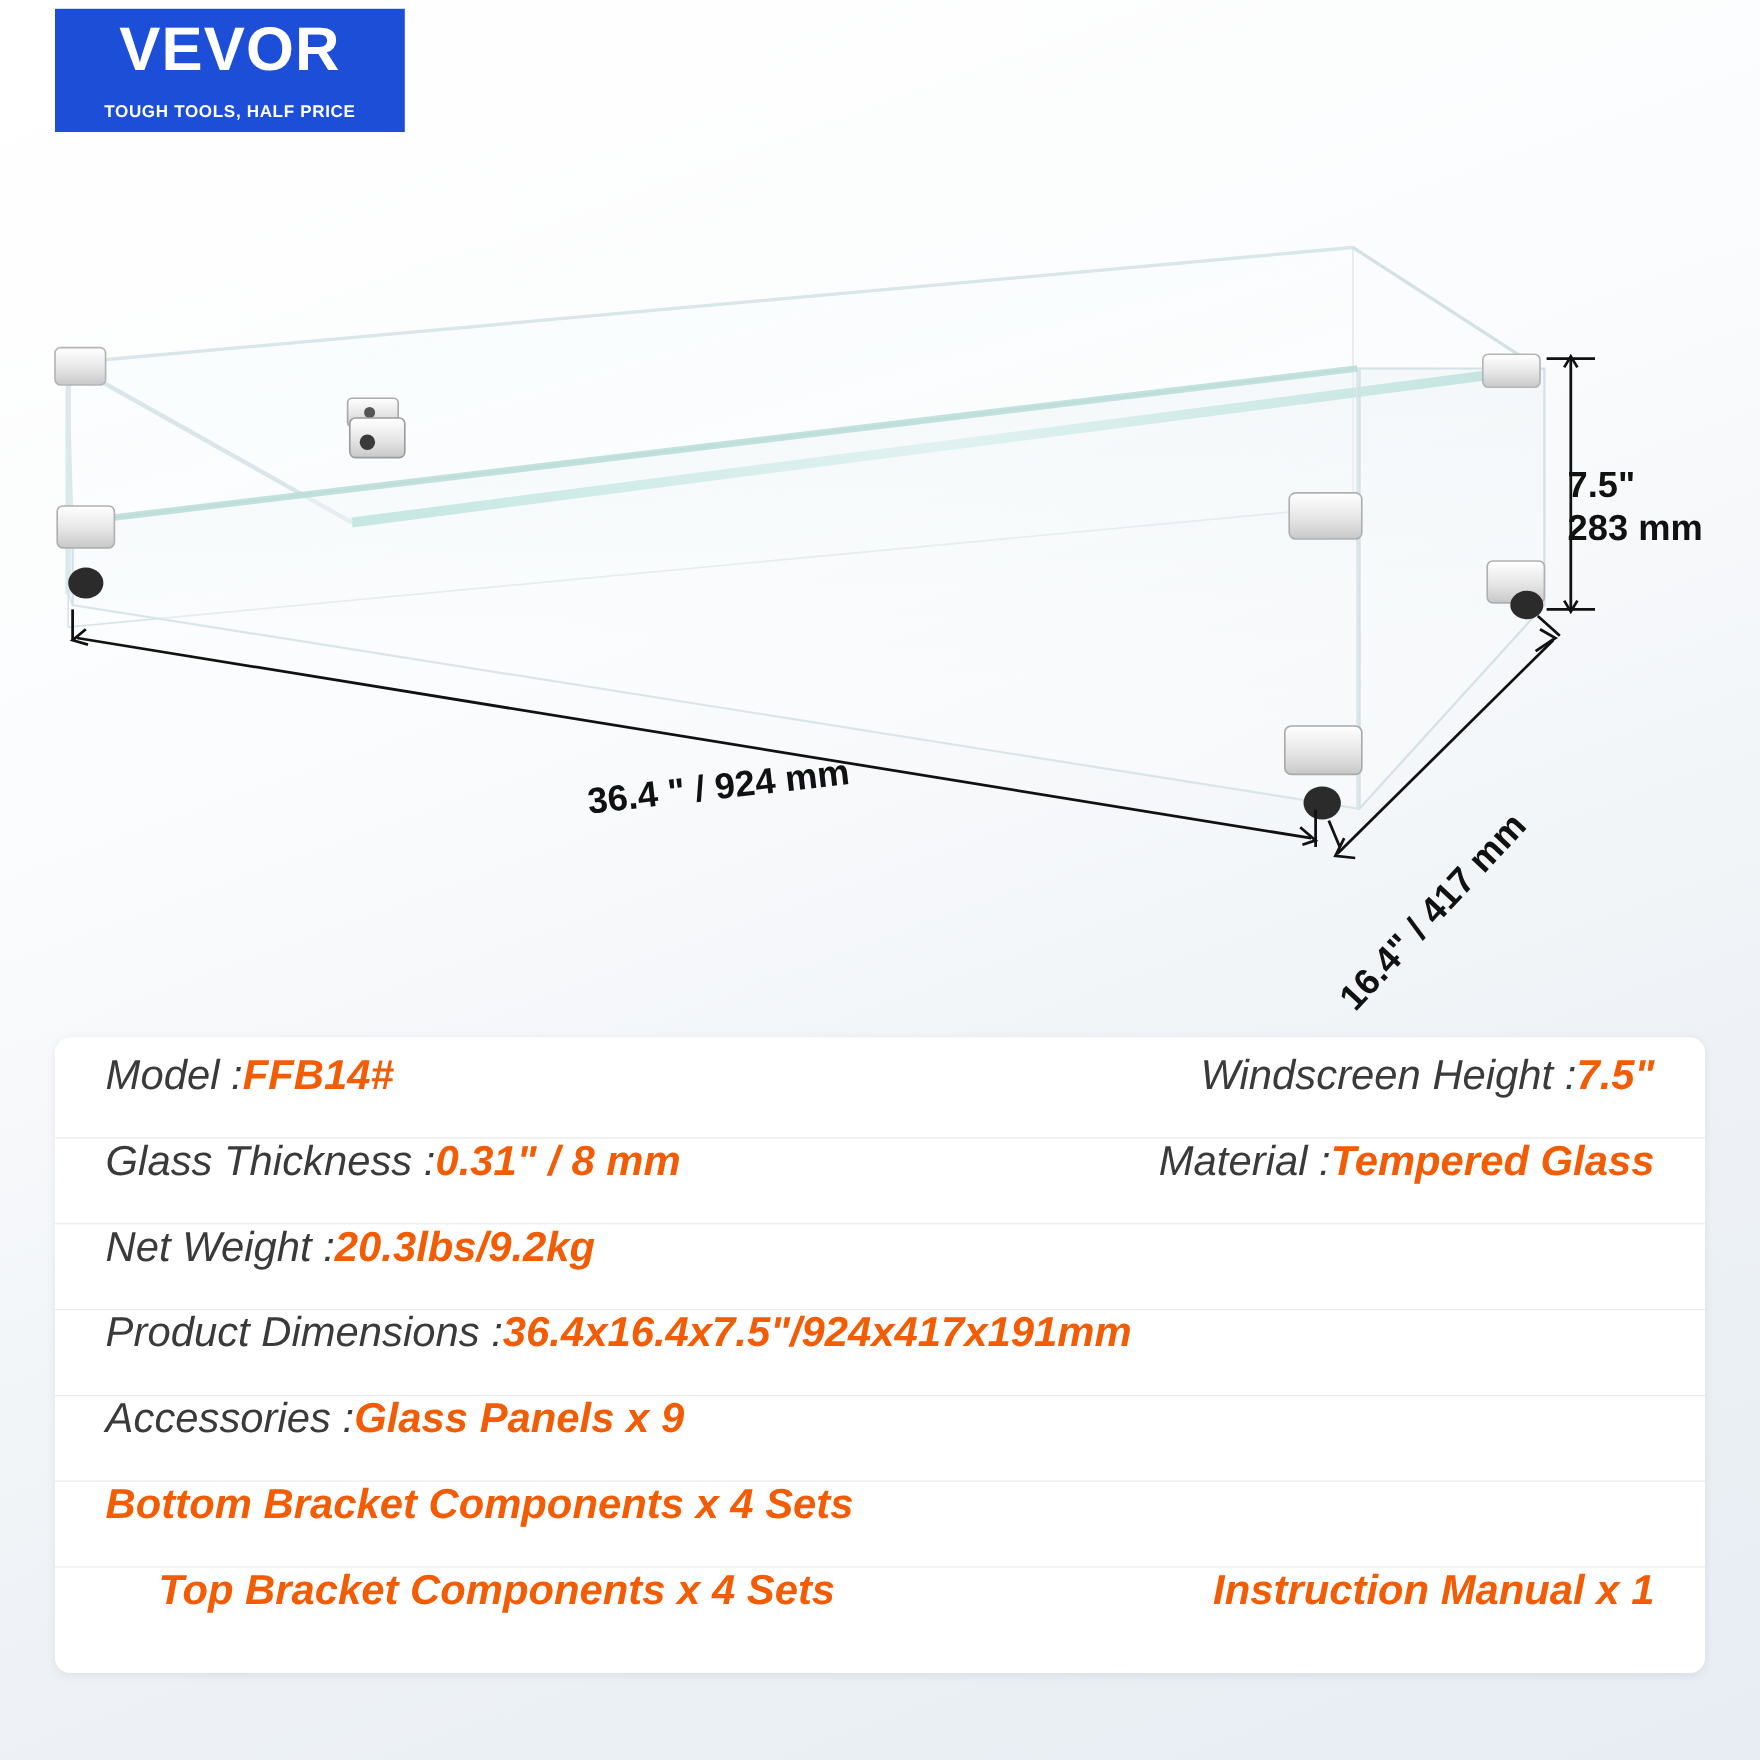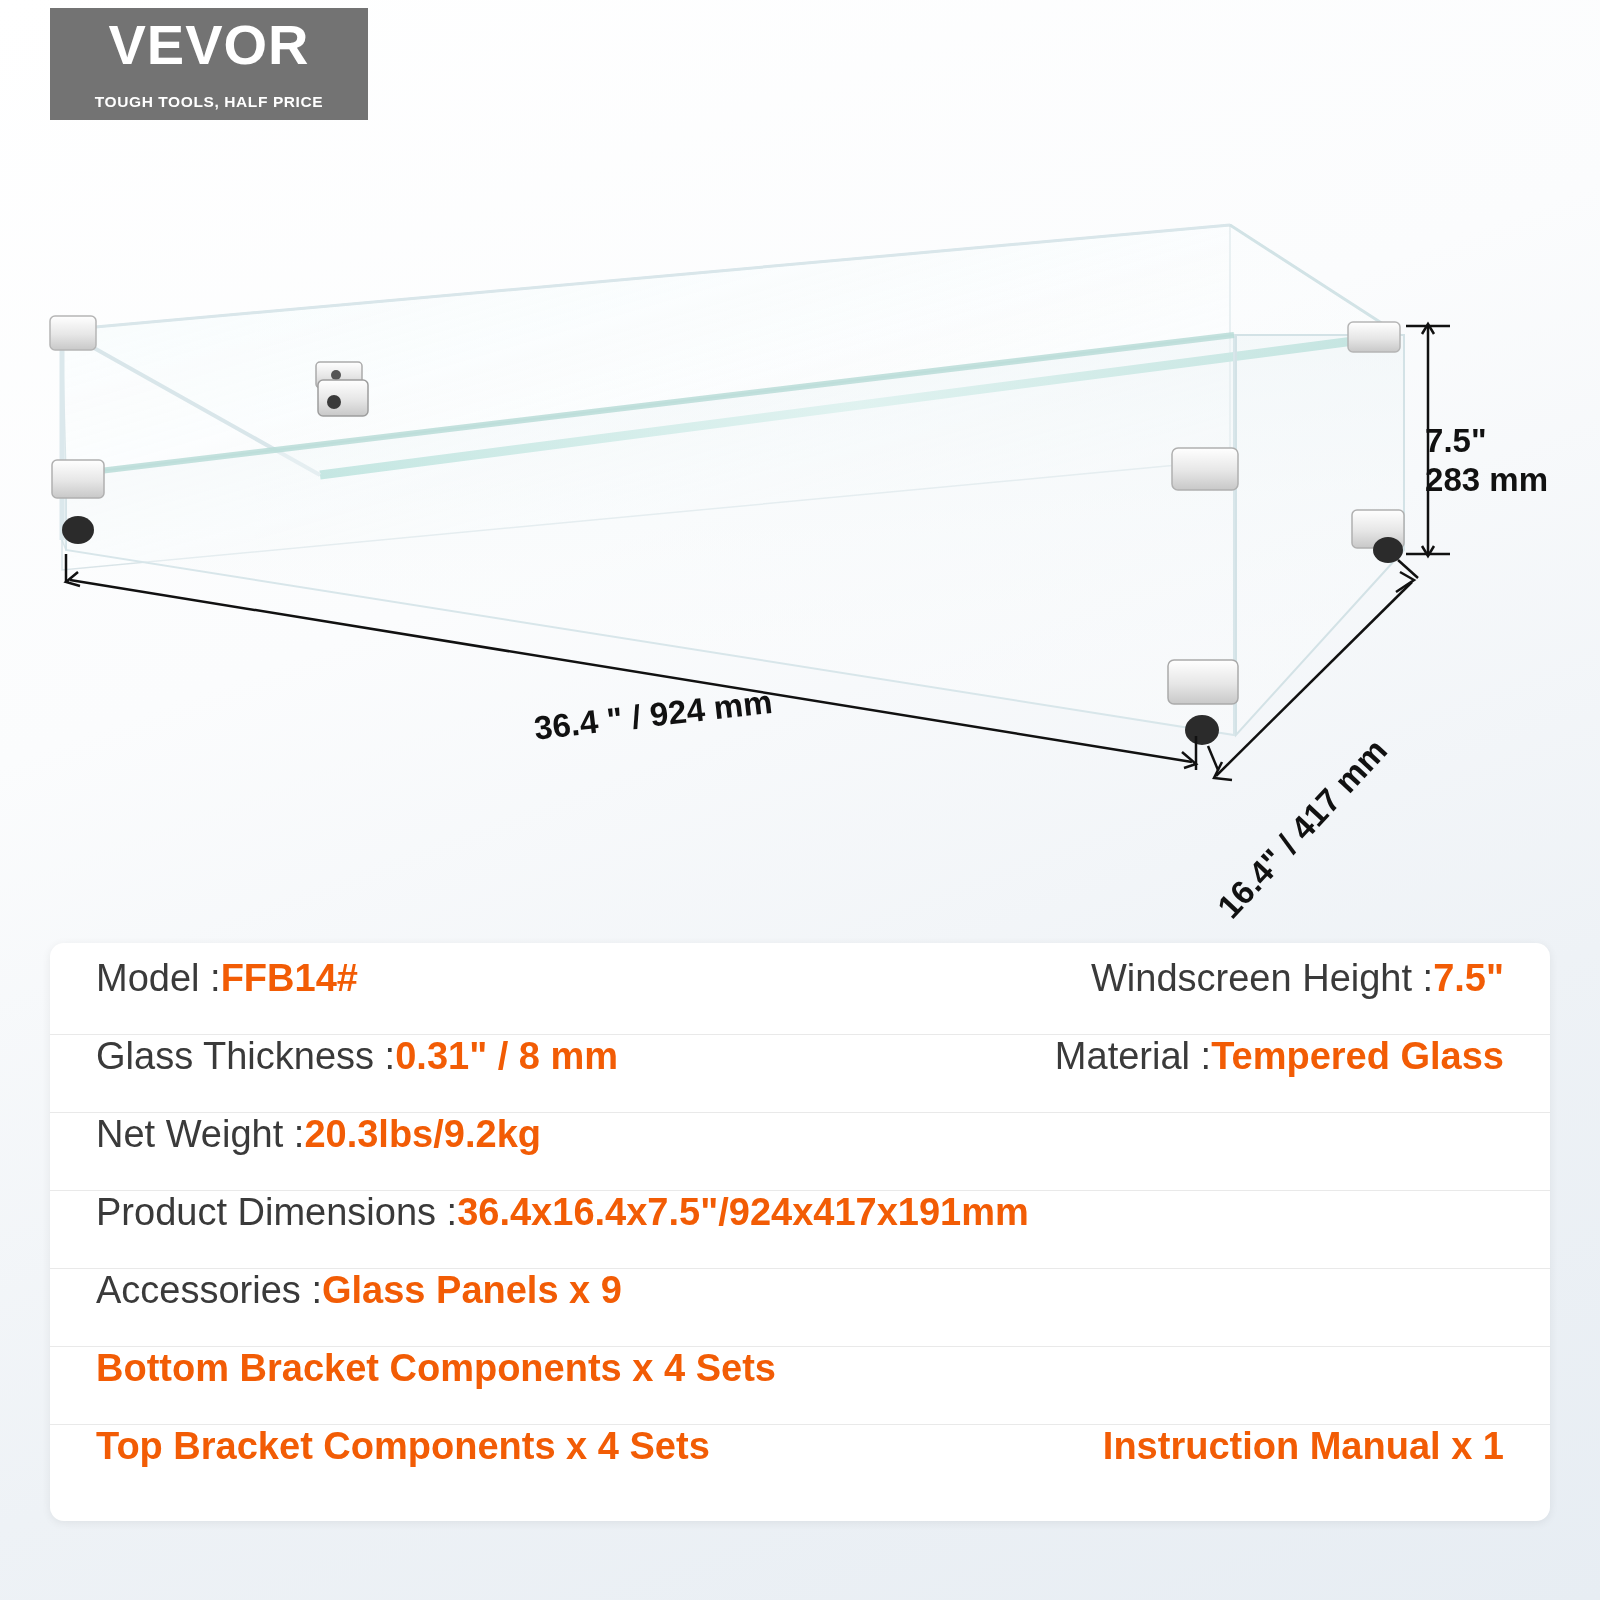--- a/index.html
+++ b/index.html
@@ -15,21 +15,21 @@
     overflow: hidden;
   }
 
   
   .logo {
     position: absolute;
     left: 50px;
     top: 8px;
     width: 318px;
     height: 112px;
-    background: #737373;
+    background: #1d4ed8;
     display: flex;
     flex-direction: column;
     align-items: center;
     justify-content: center;
   }
   .logo-word {
     position: relative;
     color: #ffffff;
     font-size: 56px;
     font-weight: bold;
@@ -102,25 +102,27 @@
     display: flex;
     align-items: baseline;
     justify-content: space-between;
     padding: 0 46px;
     height: 78px;
     border-bottom: 1px solid #e9e9e9;
     box-sizing: border-box;
   }
   .spec-row:last-child {
     border-bottom: none;
+    margin-left: 48px;
   }
   .cell {
     display: flex;
     align-items: flex-end;
     white-space: nowrap;
+    font-style: italic;
   }
   .cell.right {
     justify-content: flex-end;
   }
   .lbl {
     color: #3a3a3a;
     font-size: 38px;
     font-weight: normal;
   }
   .val {

